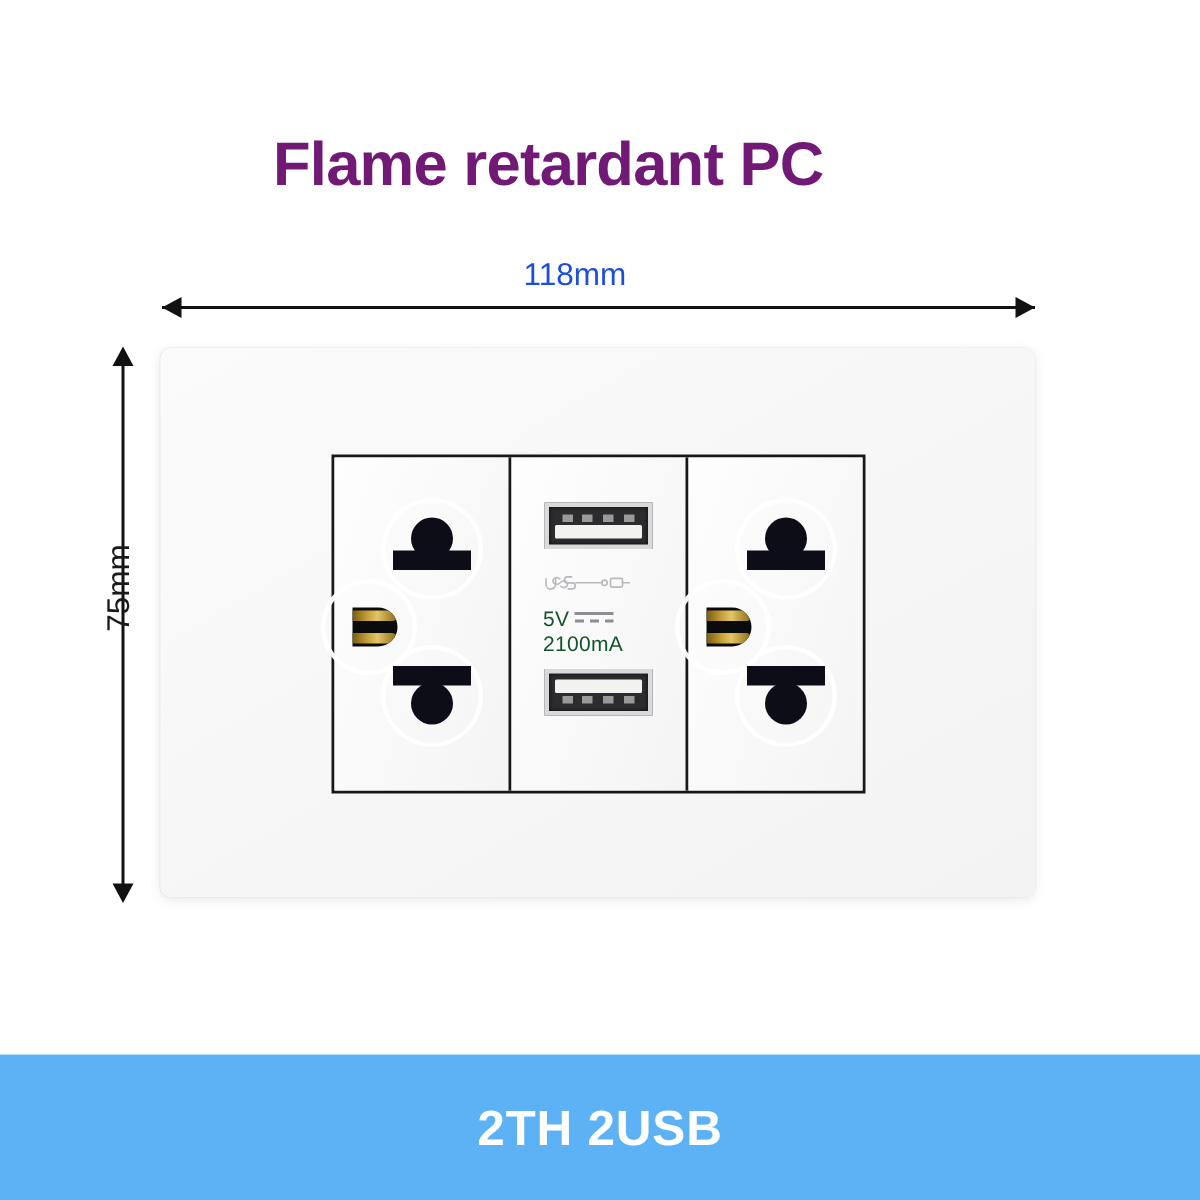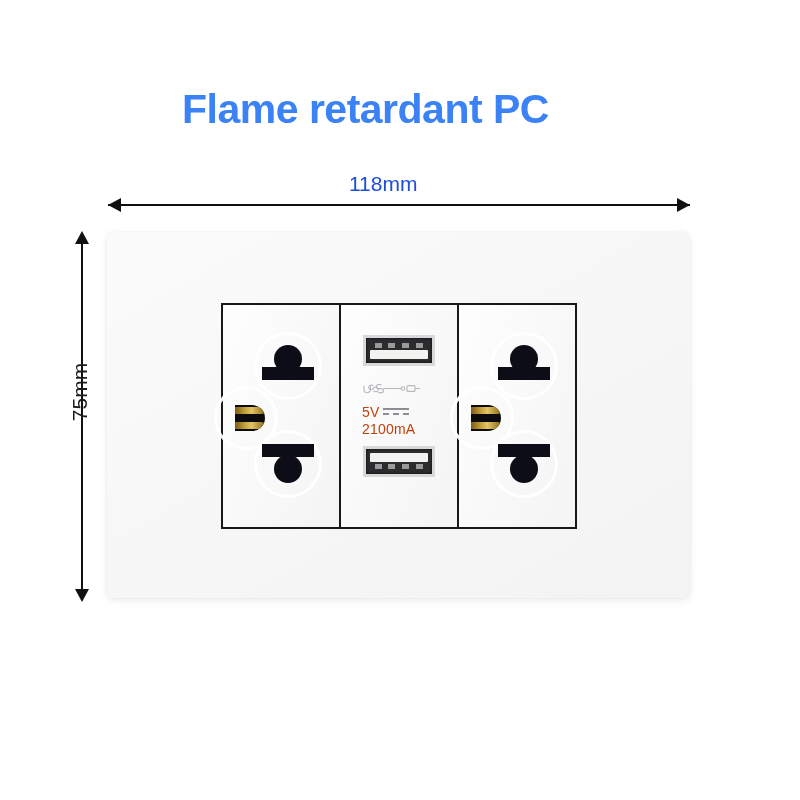--- a/index.html
+++ b/index.html
@@ -20,21 +20,21 @@
     left: 0; top: 0;
     width: 800px;
     height: 800px;
   }
   .title-text {
     position: absolute;
     left: 182px;
     top: 84px;
     font-size: 41px;
     font-weight: bold;
-    color: #3b82f6;
+    color: #701a75;
     letter-spacing: -0.5px;
     line-height: 50px;
     white-space: nowrap;
   }
   .color-badge {
     position: absolute;
     left: 686px;
     top: 98px;
     width: 88px;
     height: 32px;
@@ -255,21 +255,21 @@
     top: 381px;
     width: 76px;
     height: 16px;
   }
   .usb-spec {
     position: absolute;
     left: 362px;
     top: 404px;
     font-size: 14px;
     line-height: 17px;
-    color: #c2410c;
+    color: #14532d;
     letter-spacing: 0.2px;
     white-space: nowrap;
   }
   .usb-spec .dcline {
     display: inline-block;
     vertical-align: 2px;
     margin-left: 3px;
     width: 26px;
   }
   .usb-spec .dcline .solid {
@@ -402,14 +402,17 @@
     </svg>
   </div>
 
   <div class="usb-spec">
     <div>
       <span>5V</span><span class="dcline"><span class="solid"></span><span class="dashed"></span></span>
     </div>
     <div>2100mA</div>
   </div>
 
+  <div class="banner">
+    <span class="banner-text">2TH 2USB</span>
+  </div>
 
 </div>
 
 </body></html>

